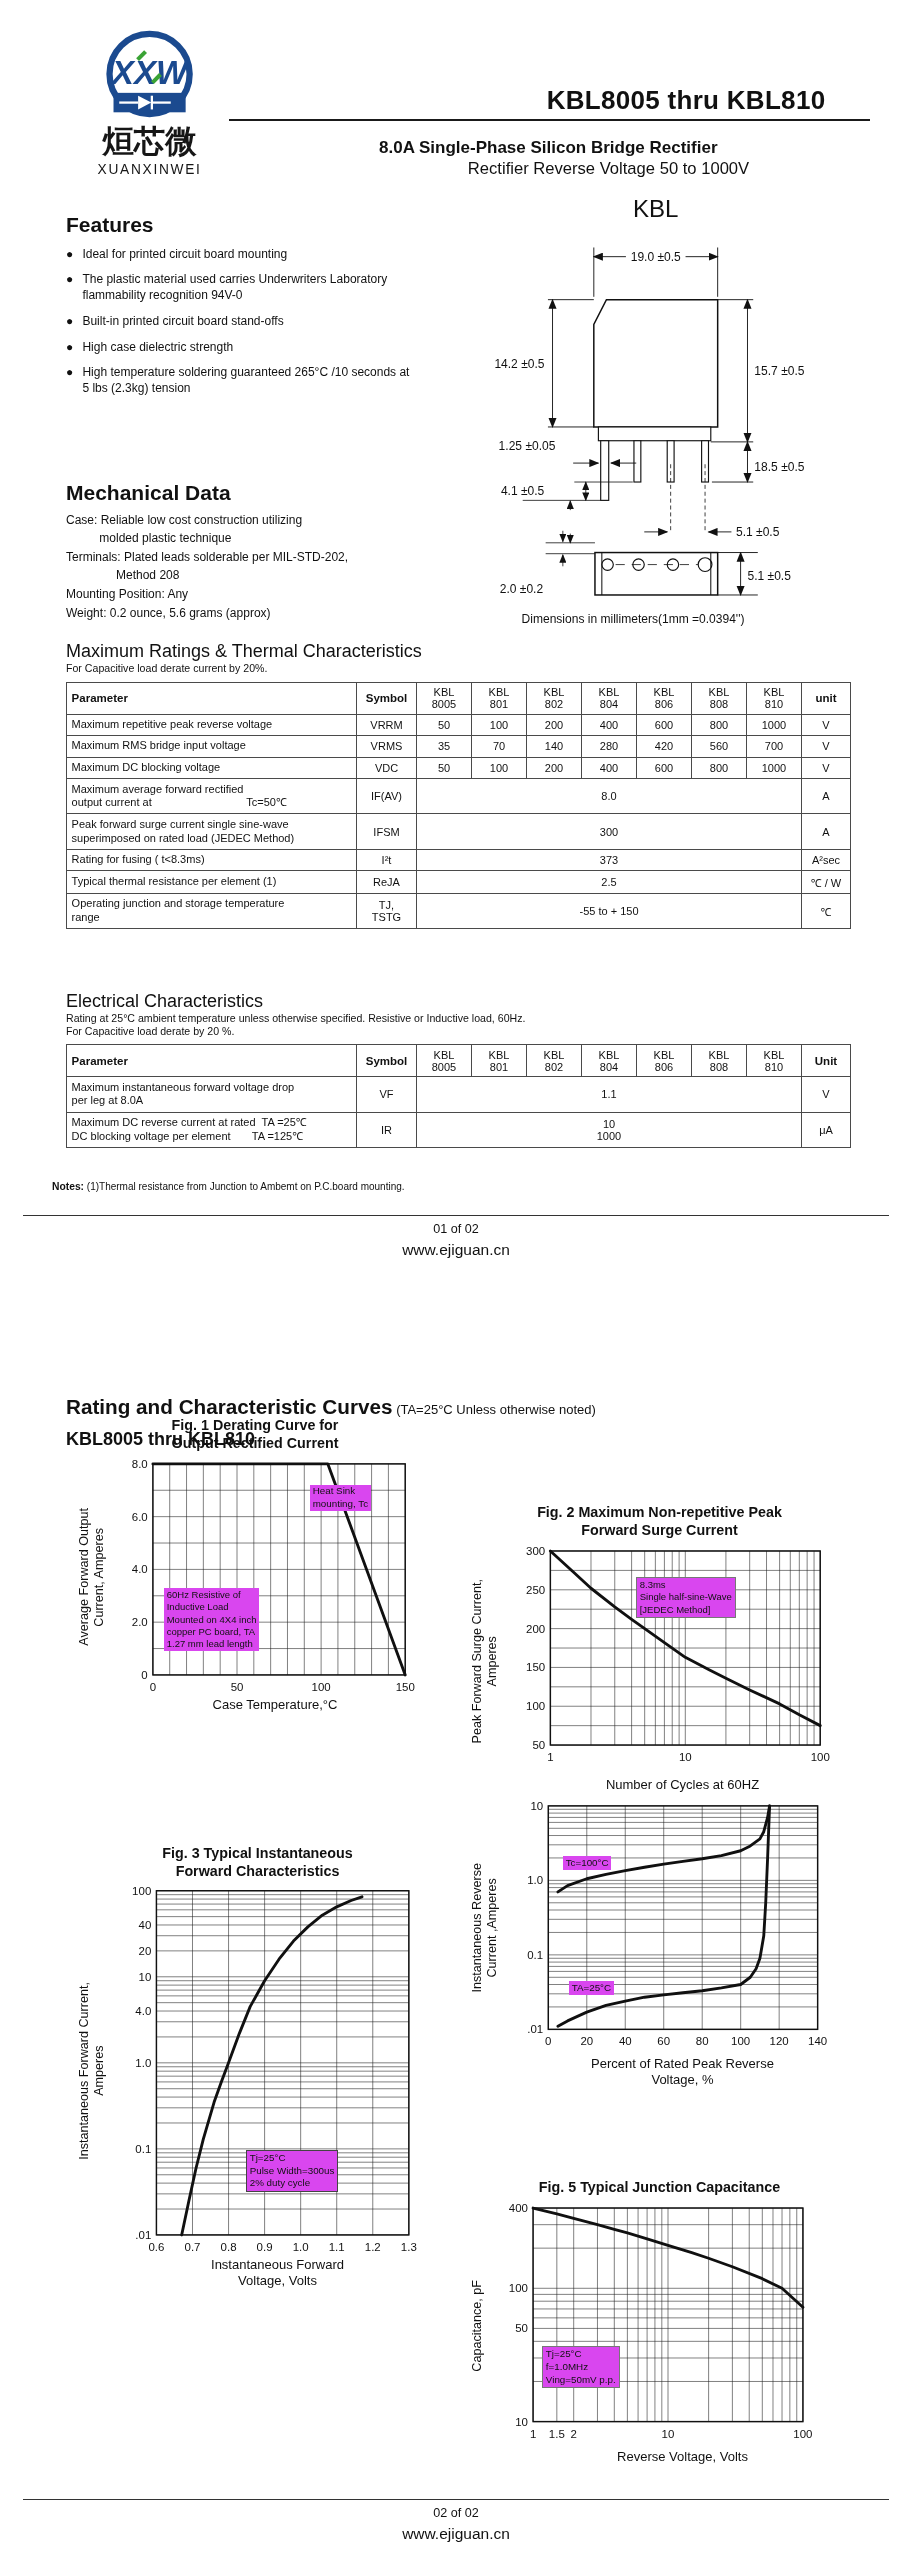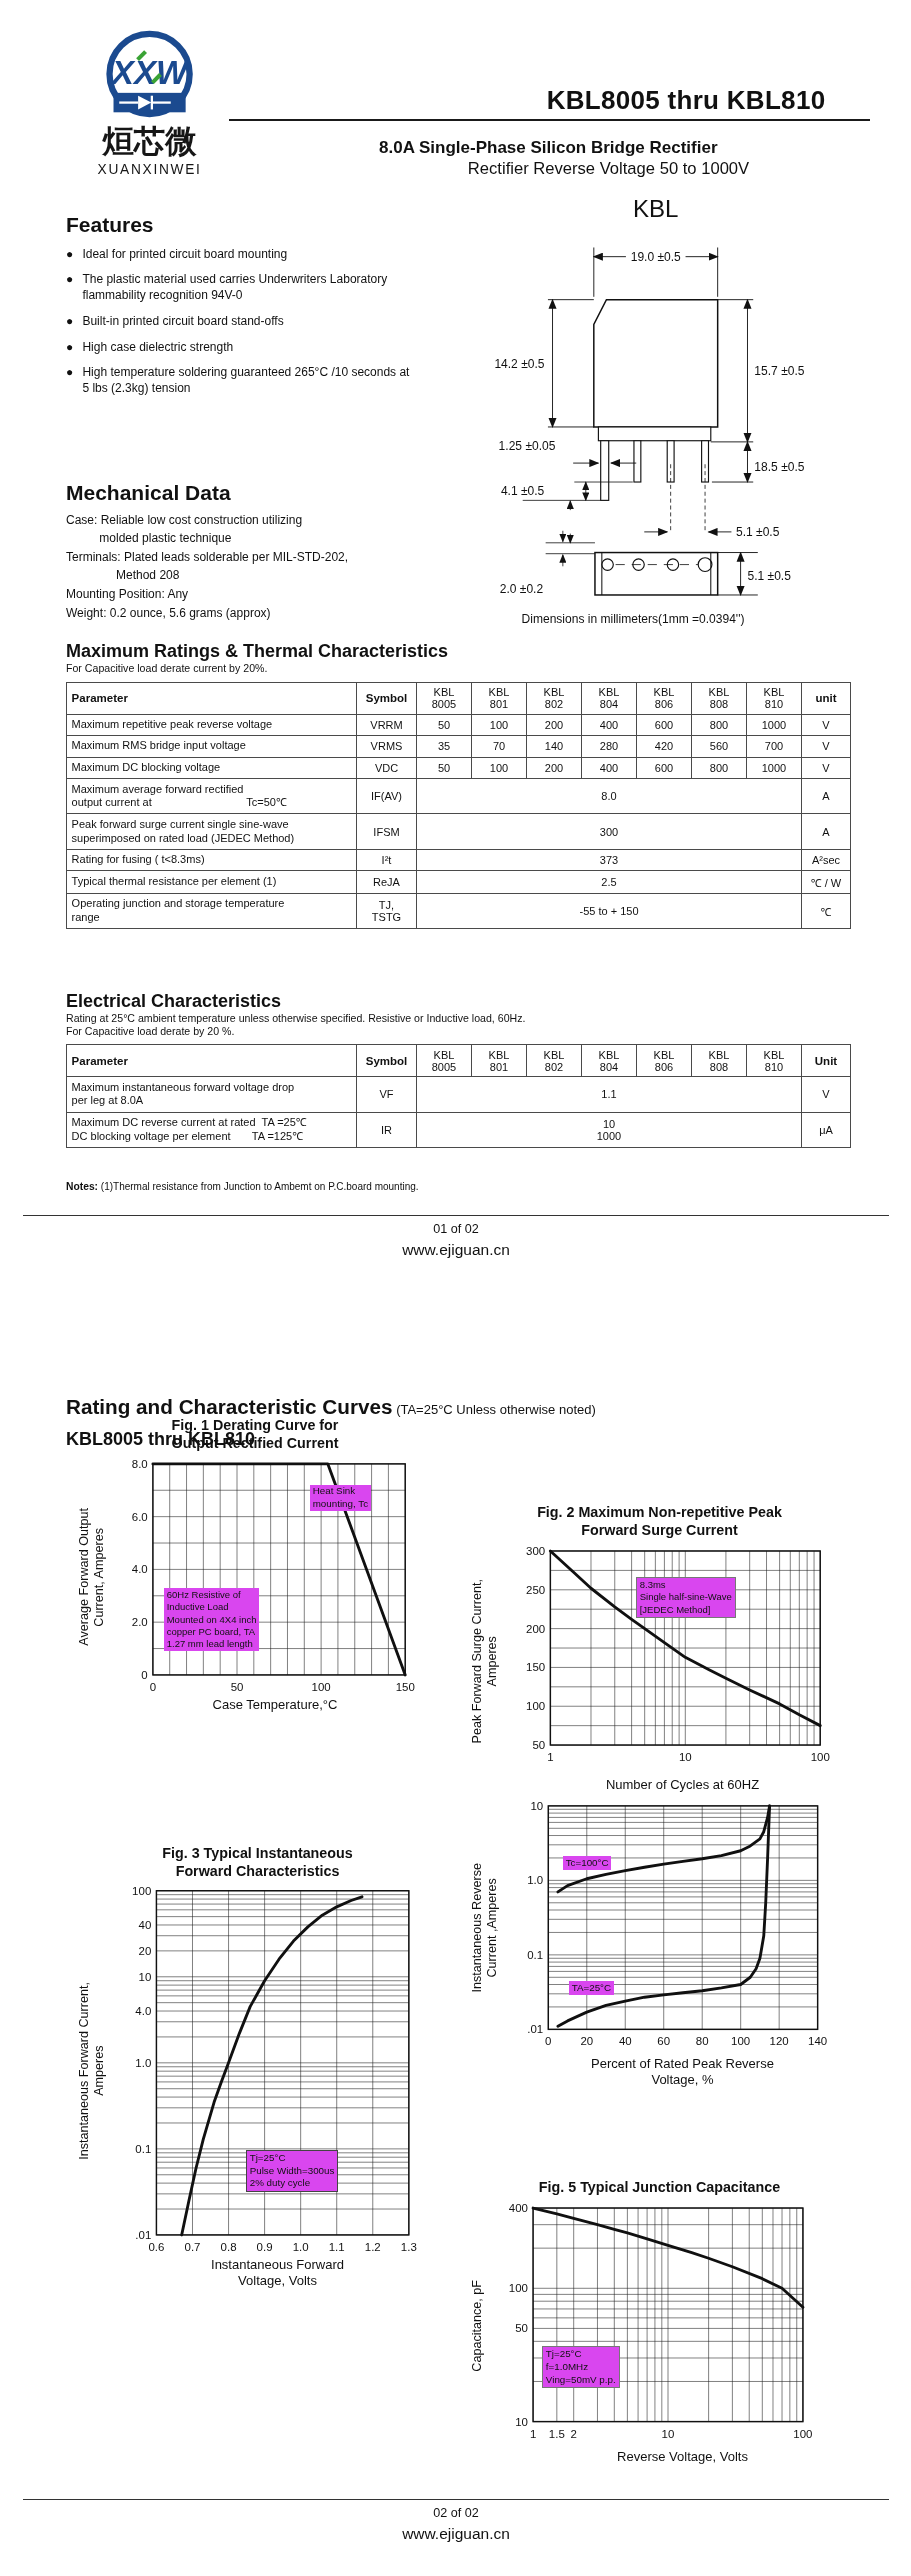--- a/index.html
+++ b/index.html
@@ -10,21 +10,21 @@
   
   .title-line{font-size:26px;font-weight:bold;text-align:right;padding-right:12.6px;letter-spacing:0.3px;}
   .hr-main{background:#1a1a1a;height:1.7px;}
   .sub1{font-size:17px;font-weight:bold;text-align:left;margin-top:16px;}
   .sub2{font-size:16.6px;text-align:center;margin-top:1.1px;}
   
   .sec-h{font-size:21px;font-weight:bold;margin:0 0 3.4px 0;}
   .feat-item{display:flex;gap:9.2px;font-size:12px;line-height:1.32;margin-top:9.8px;max-width:344px;}
   .feat-item .dot{flex:none;font-size:12px;line-height:1.32;}
   .mech-text{font-size:12px;line-height:1.55;margin-top:5.7px;}
-  .tbl-h{font-size:18px;font-weight:bold;margin:0;}
+  .tbl-h{font-size:18px;font-weight:normal;margin:0;}
   .tbl-note{font-size:10.6px;line-height:1.2;}
   table.dt{border-collapse:collapse;width:100%;table-layout:fixed;border:1.4px solid #3a3a3a;margin-top:6.9px;}
   table.dt td{border:0.9px solid #4a4a4a;font-size:11px;color:#111;vertical-align:middle;padding:3.4px 3.4px;}
   table.dt td.param{text-align:left;padding-left:4.6px;font-size:11px;line-height:1.25;}
   table.dt td.c{text-align:center;}
   table.dt td.hb{font-weight:bold;font-size:11.5px;}
   table.dt td.model{text-align:center;font-size:11px;line-height:1.1;}
   .notes{font-size:10px;}
   .notes b{font-size:10.3px;}
   .footer-page{font-size:12.6px;text-align:center;width:100%;}
@@ -329,21 +329,21 @@
 DC blocking voltage per element       TA =125℃</td>
       <td class="c">IR</td>
       <td class="c pl" colspan="7">10
 1000</td>
       <td class="c">μA</td>
     </tr>
   </tbody>
     </table>
 </div>
 
-<div class="abs notes" style="left:66px;top:1181px;width:688px;">
+<div class="abs notes" style="left:52px;top:1181px;width:688px;">
   <b>Notes:</b><span> (1)Thermal resistance from Junction to Ambemt on P.C.board mounting.</span>
 </div>
 
 <div class="abs" style="left:23px;top:1215px;width:866px;height:1.1px;background:#333;"></div>
 <div class="abs footer-page" style="left:0;top:1222px;">01 of 02</div>
 <div class="abs footer-site" style="left:0;top:1238px;">www.ejiguan.cn</div>
 
 <div class="abs" style="left:66px;top:1395px;width:780px;">
   <div class="curves-h"><span>Rating and Characteristic Curves</span><span class="note"> (TA=25°C Unless otherwise noted)</span></div>
   <div class="curves-sub">KBL8005 thru KBL810</div>

